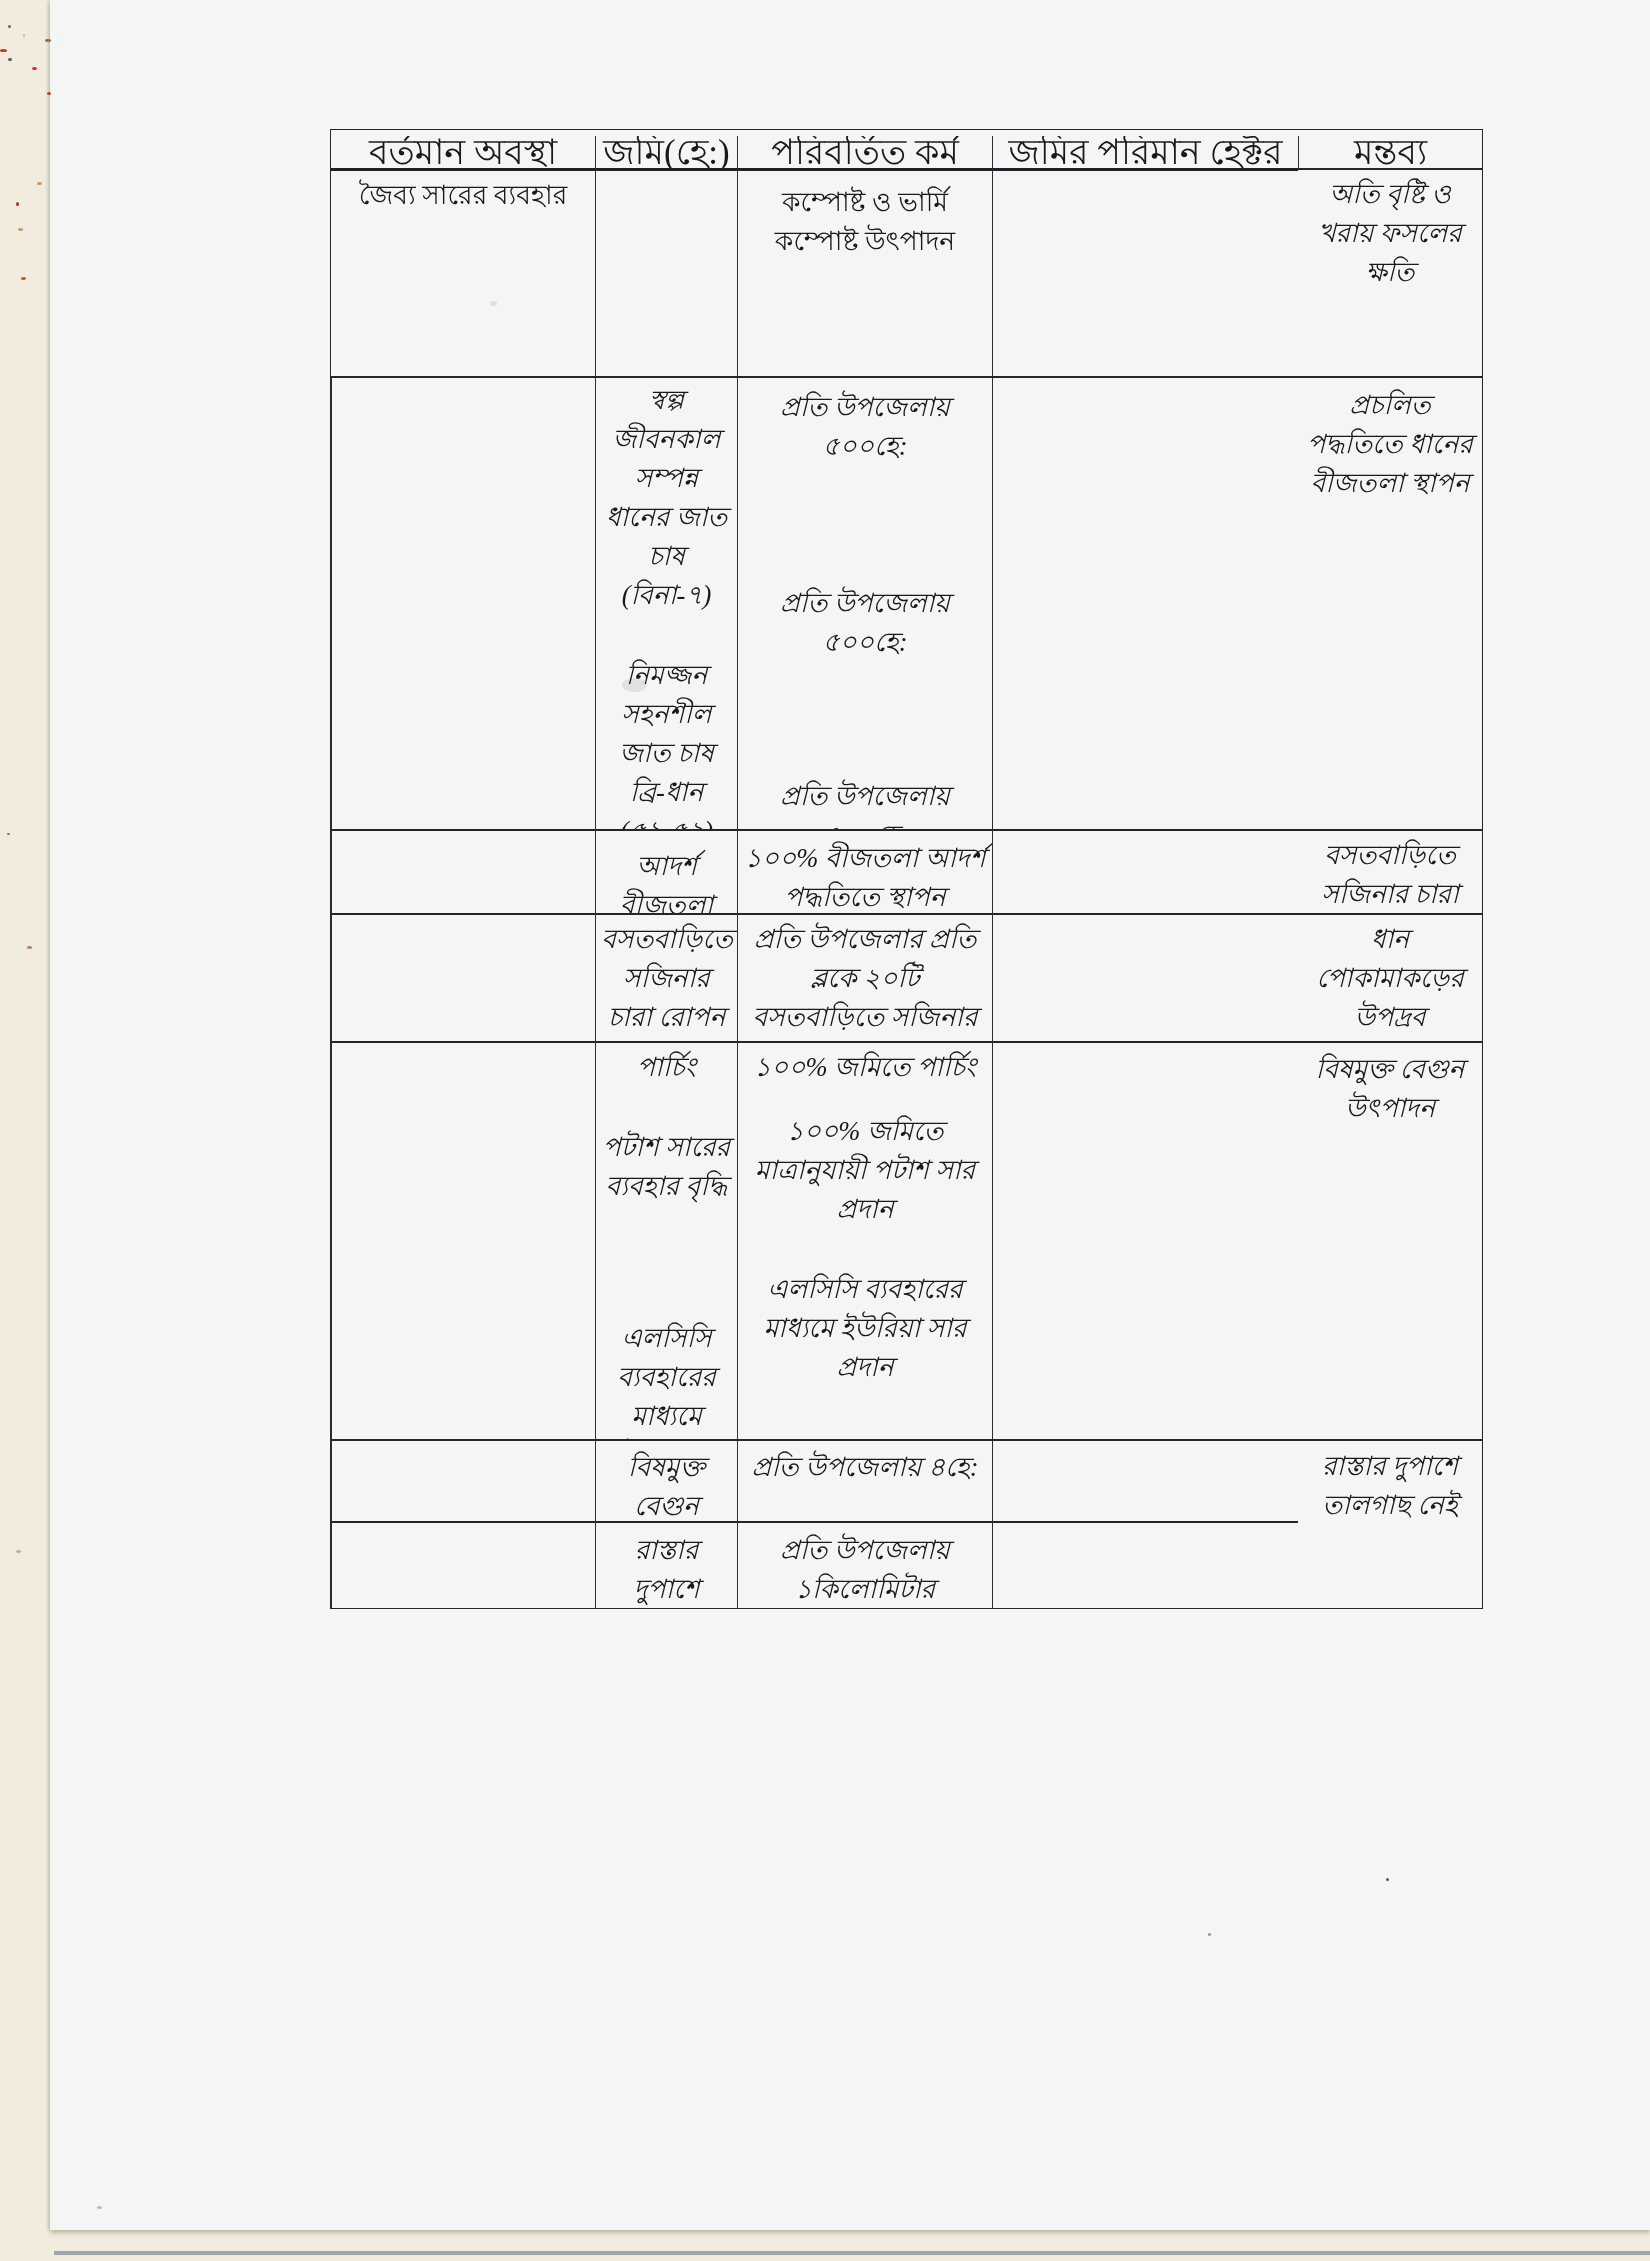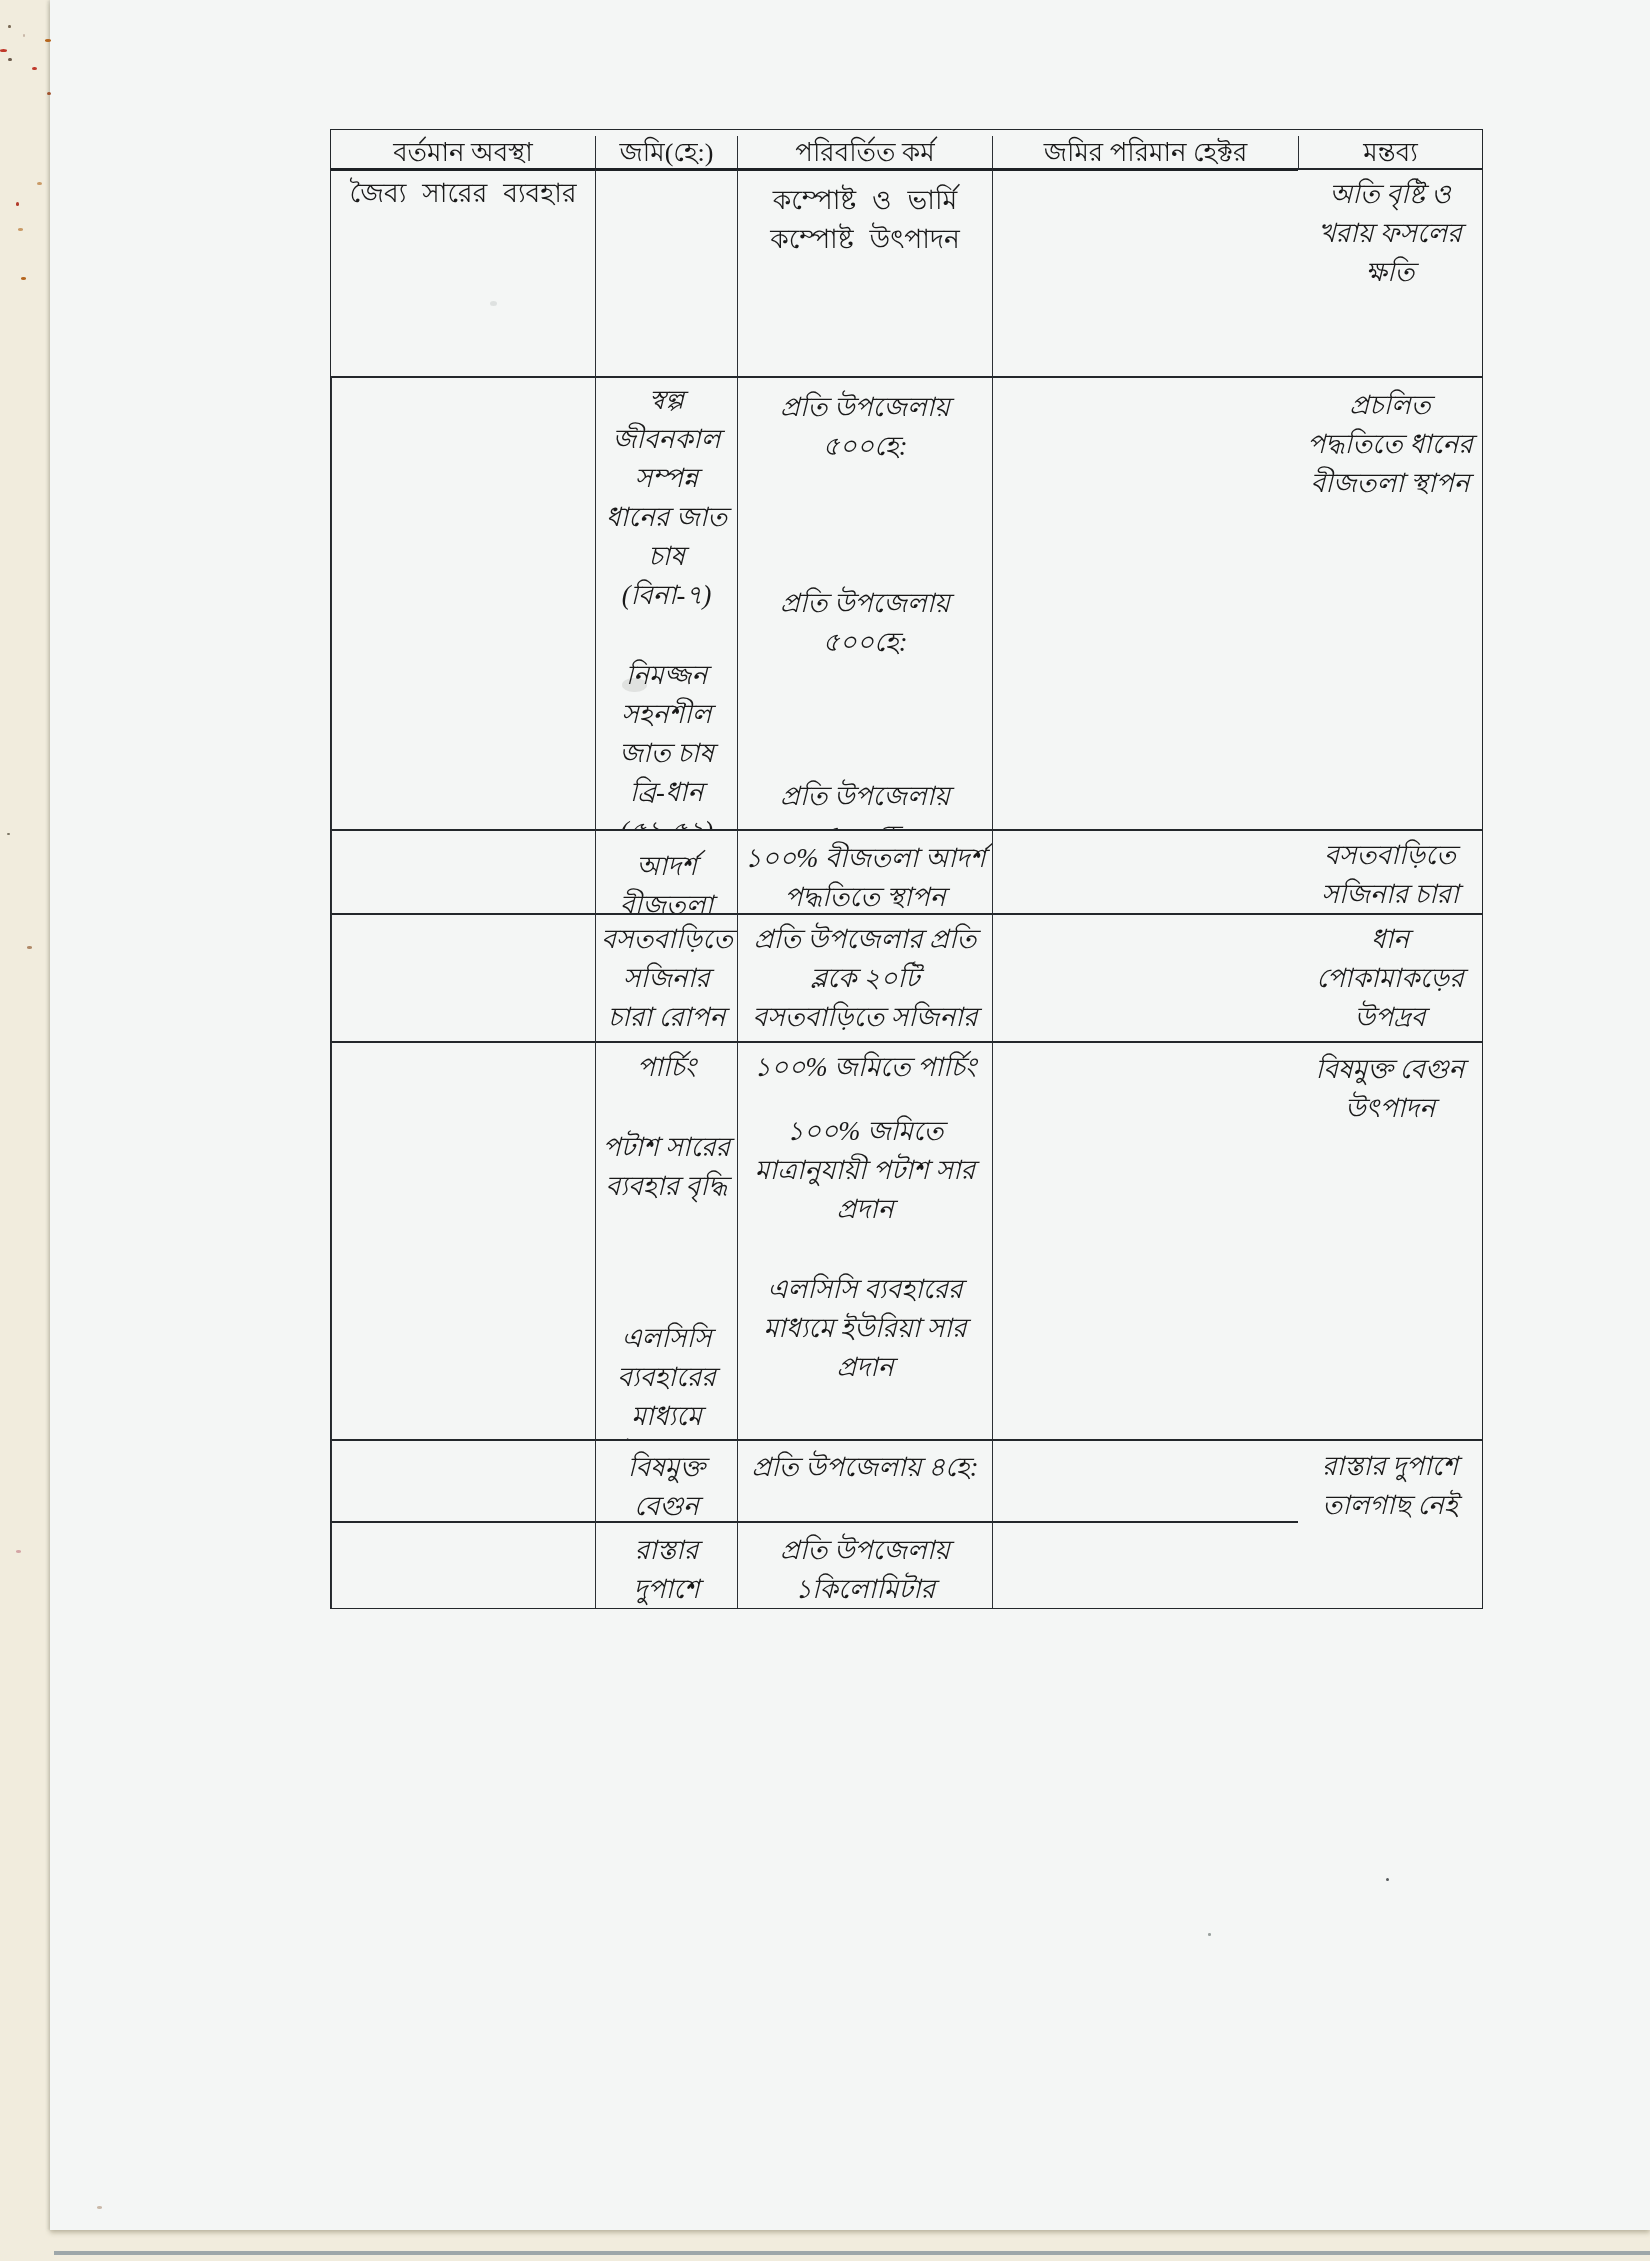--- a/index.html
+++ b/index.html
@@ -31,24 +31,24 @@
     color:#191919;
   }
   .cell{
     box-sizing:border-box;
     padding:0 5.2px;
     font-size:26.5px;line-height:39px;text-align:center;
     overflow:hidden;
   }
   .cell.bl{border-left:1.3px solid #2c3034;}
   .cell.bt{border-top:2.6px solid #23272b;font-style:italic;}
-  .cell.bth{border-top:3.2px solid #1d2125;font-family:Liberation Mono, monospace;}
+  .cell.bth{border-top:3.2px solid #1d2125;}
   .cell.head{
     display:flex;align-items:center;justify-content:center;
-    padding:0 2.6px;font-size:26px;line-height:31px;margin-top:6px;
+    padding:0 2.6px;font-size:35px;line-height:31px;margin-top:6px;
   }
   .para{margin:0;}
 </style>
 </head>
 <body>
 
 <div class="page"></div>
 <div class="page-bottom-edge"></div>
 
 <div class="speck" style="left:8.4px;top:24.6px;width:2.6px;height:3.9px;background:#7a6a55;"></div>

